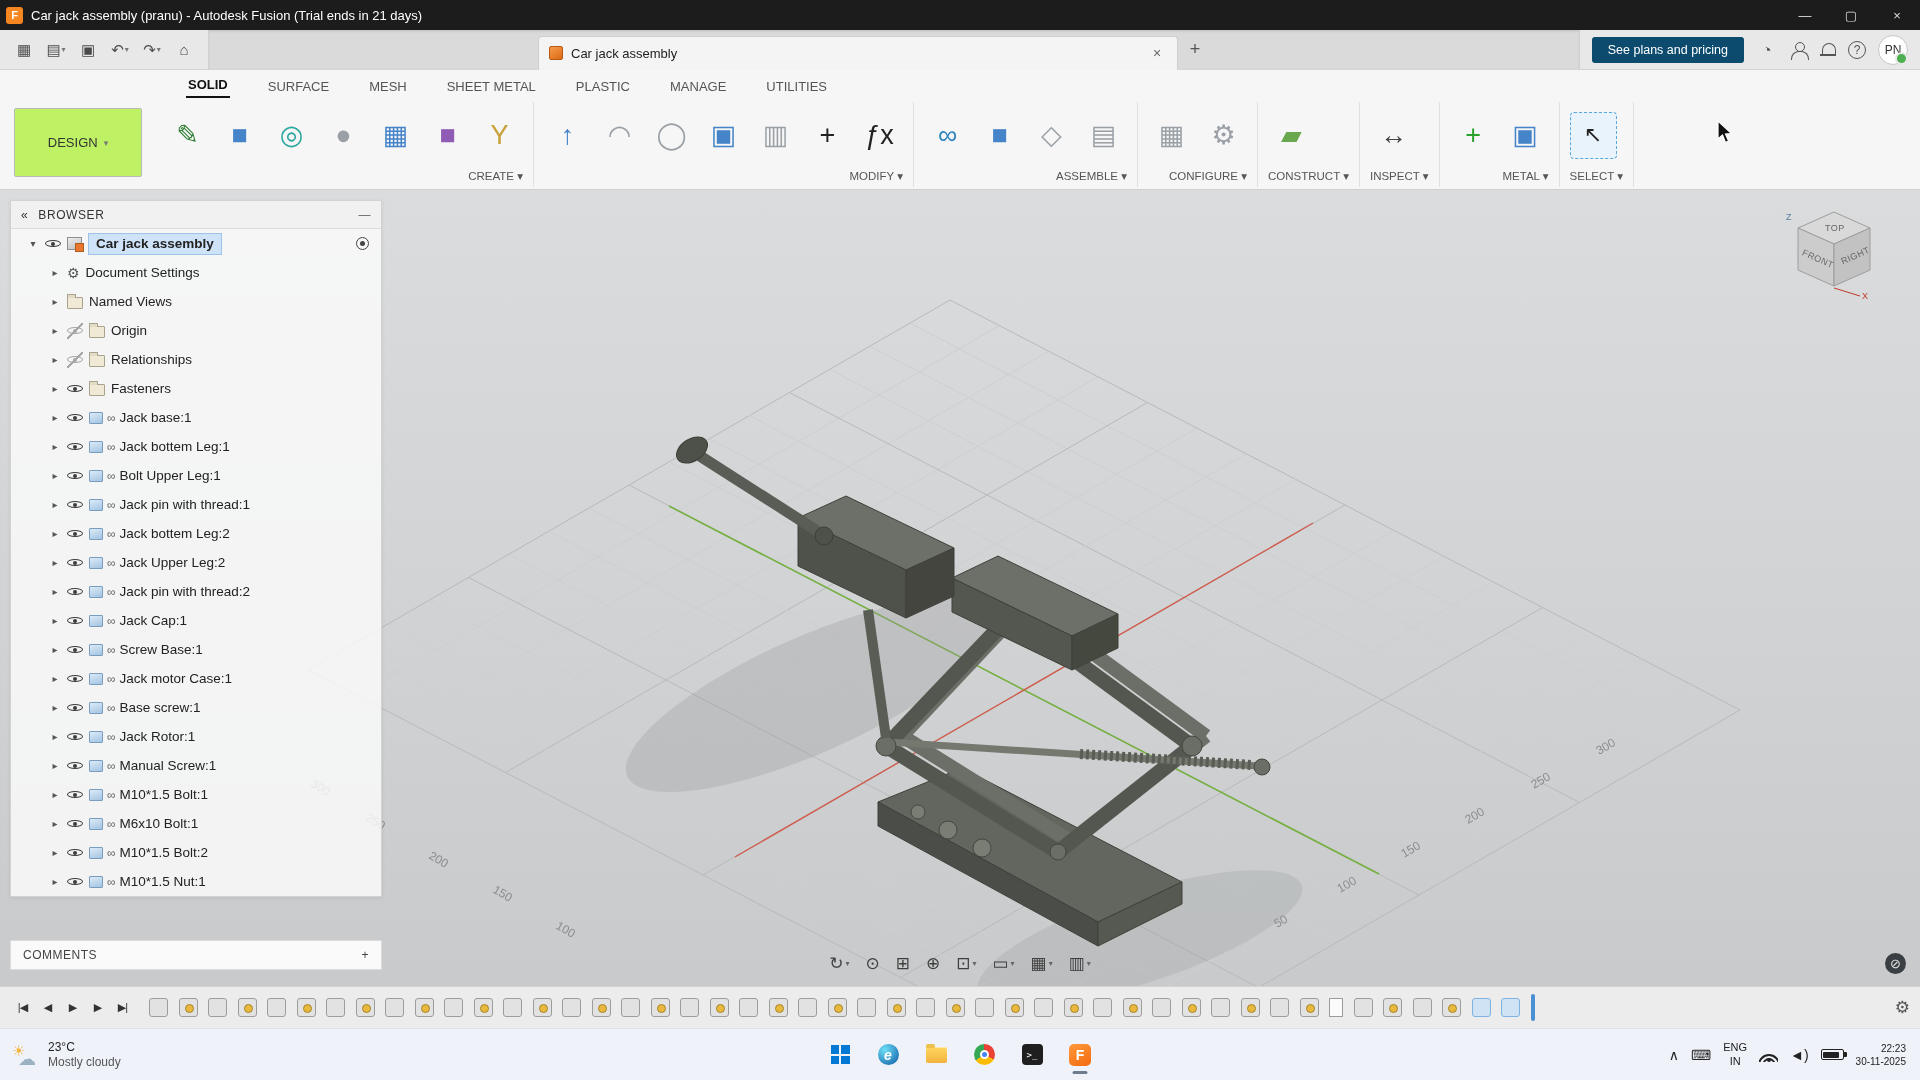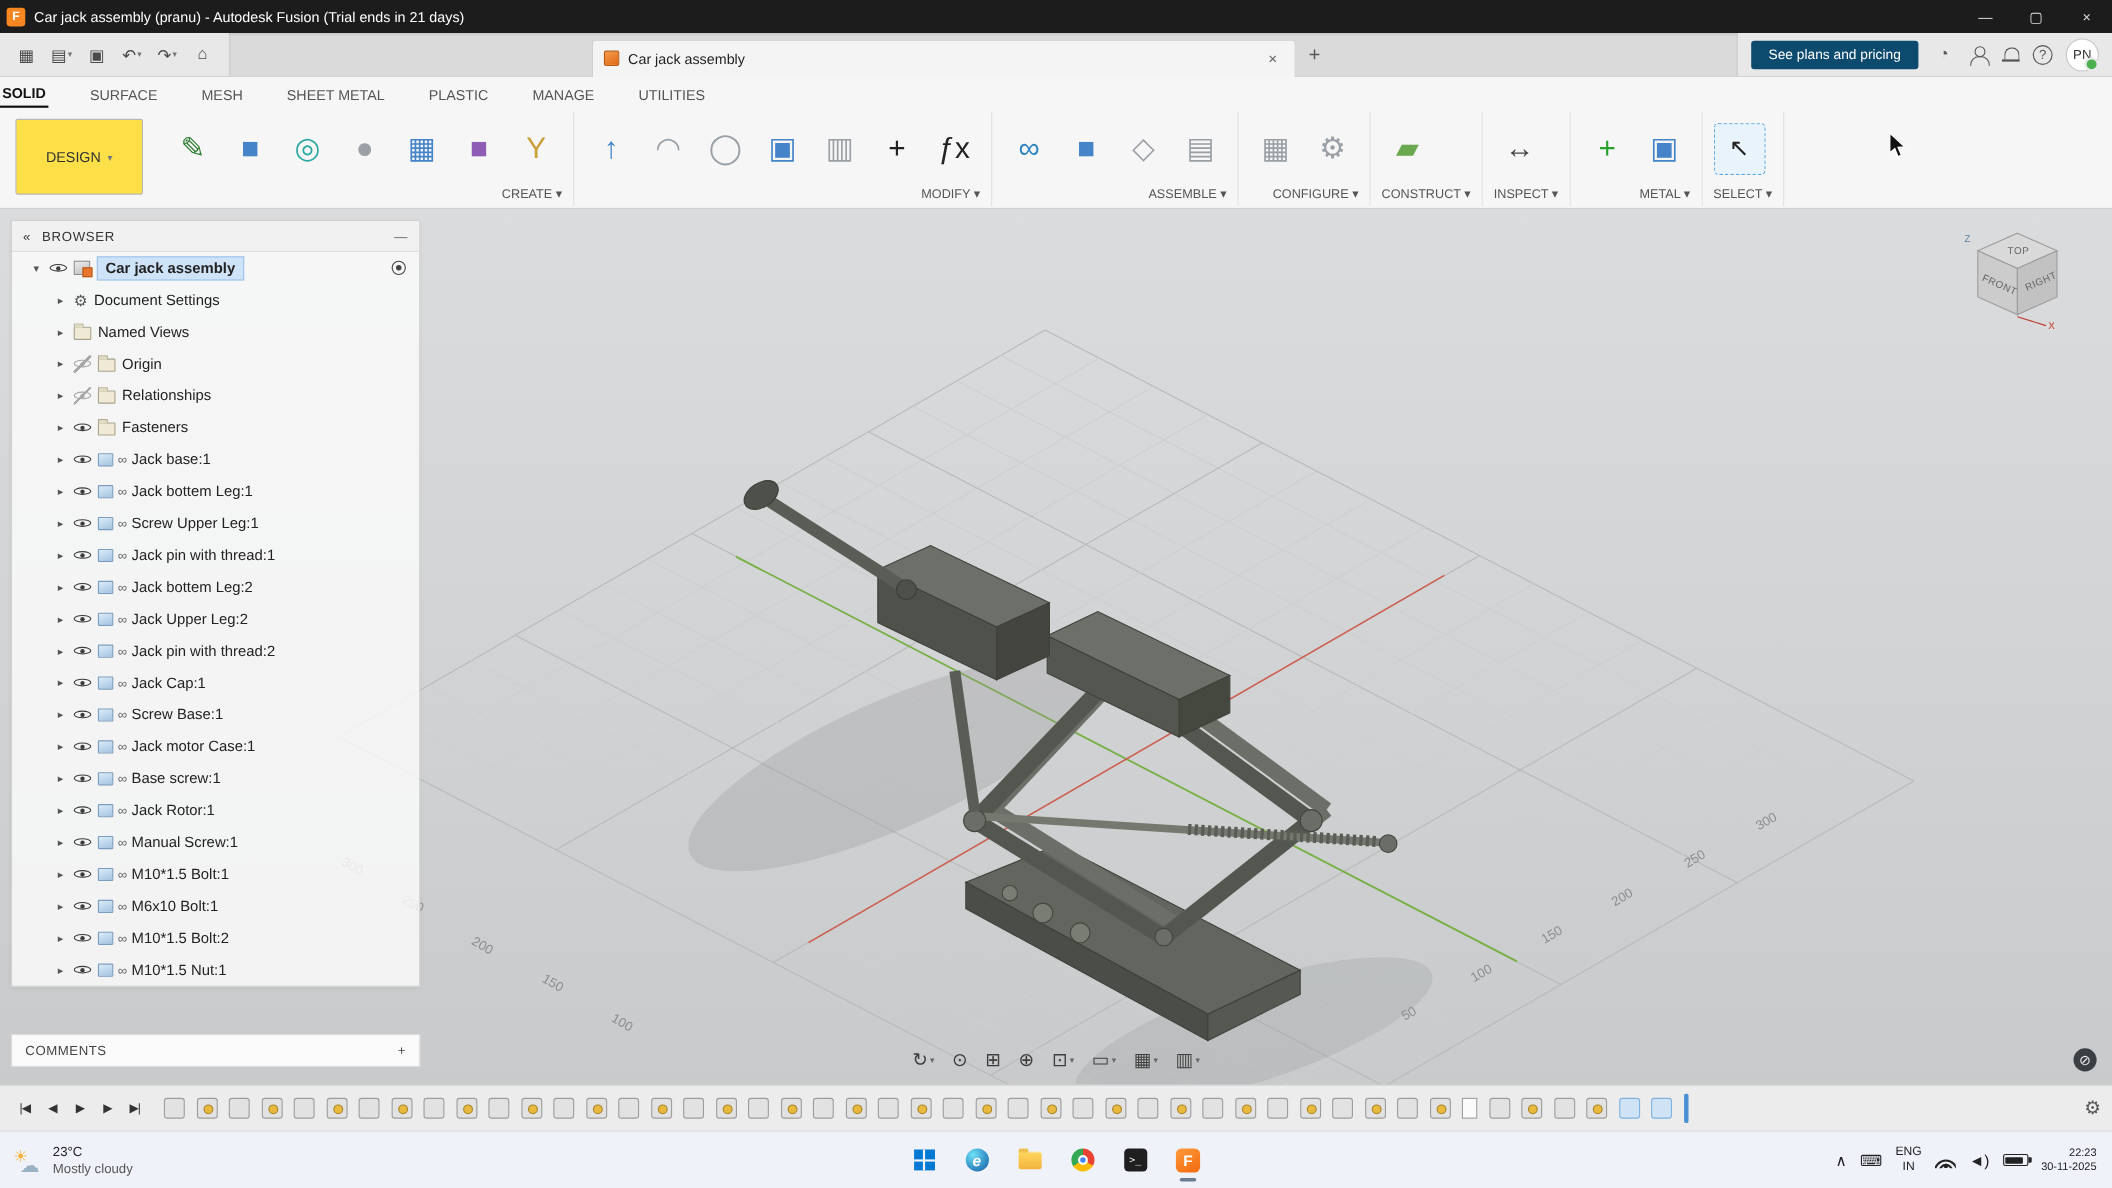--- a/index.html
+++ b/index.html
@@ -42,25 +42,25 @@
   .bell::after{content:"";position:absolute;left:0;top:12px;width:16px;height:2px;background:#555;}
   .help{width:18px;height:18px;border:1.6px solid #555;border-radius:50%;font-size:12px;color:#555;
     display:flex;align-items:center;justify-content:center;}
   .avatar{width:30px;height:30px;border-radius:50%;background:#fff;border:1px solid #c6c6c6;
     display:flex;align-items:center;justify-content:center;font-size:12px;color:#333;position:relative;}
   .avatar::after{content:"";position:absolute;right:-1px;bottom:-1px;width:9px;height:9px;background:#4caf50;
     border:2px solid #e8e8e8;border-radius:50%;}
 
   
   .ribbon{background:#f6f6f6;border-bottom:1px solid #d0d0d0;}
-  .ribbon-tabs{height:28px;display:flex;align-items:flex-end;gap:36px;font-size:13px;color:#555;}
+  .ribbon-tabs{height:28px;display:flex;align-items:flex-end;gap:36px;padding-left:175px;font-size:13px;color:#555;margin-left:11px;}
   .rtab{padding:4px 2px;}
   .rtab.active{color:#111;font-weight:bold;border-bottom:2px solid #111;}
   .ribbon-tools{height:91px;display:flex;align-items:stretch;padding:4px 6px 2px 6px;}
-  .design-box{width:116px;margin:6px 12px 10px 8px;border:1px solid #b9b9b9;background:#fde047;border-radius:2px;
+  .design-box{width:128px;margin:6px 12px 10px 8px;border:1px solid #b9b9b9;background:#bef264;border-radius:2px;
     display:flex;align-items:center;justify-content:center;gap:6px;font-size:13px;color:#333;}
   .design-box .dd{font-size:9px;color:#777;}
   .rgroup{display:flex;flex-direction:column;padding:2px 10px 4px 10px;border-right:1px solid #e1e1e1;}
   .rgroup-icons{display:flex;gap:5px;align-items:center;flex:1;}
   .ricon{width:47px;height:47px;display:flex;align-items:center;justify-content:center;font-size:27px;
     border-radius:4px;}
   .ricon.sel{background:#e8f3fc;border:1.5px dashed #5aa7dc;font-size:22px;}
   .rgroup-label{font-size:11.5px;color:#555;text-align:right;padding-top:3px;white-space:nowrap;}
 
   
@@ -445,21 +445,21 @@
           <span class="eye"></span>
           <span class="comp"></span>
           <span class="linkb">∞</span>
           <span>Jack bottem Leg:1</span>
         </div>
         <div class="brow">
           <span class="barrow">▸</span>
           <span class="eye"></span>
           <span class="comp"></span>
           <span class="linkb">∞</span>
-          <span>Screw Upper Leg:1</span>
+          <span>Bolt Upper Leg:1</span>
         </div>
         <div class="brow">
           <span class="barrow">▸</span>
           <span class="eye"></span>
           <span class="comp"></span>
           <span class="linkb">∞</span>
           <span>Jack pin with thread:1</span>
         </div>
         <div class="brow">
           <span class="barrow">▸</span>

